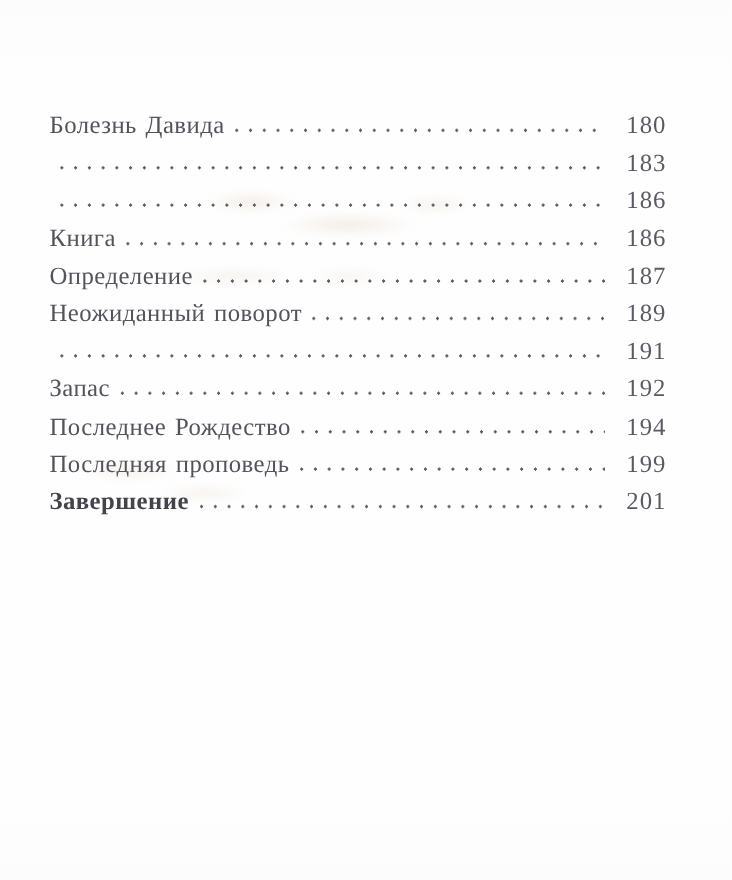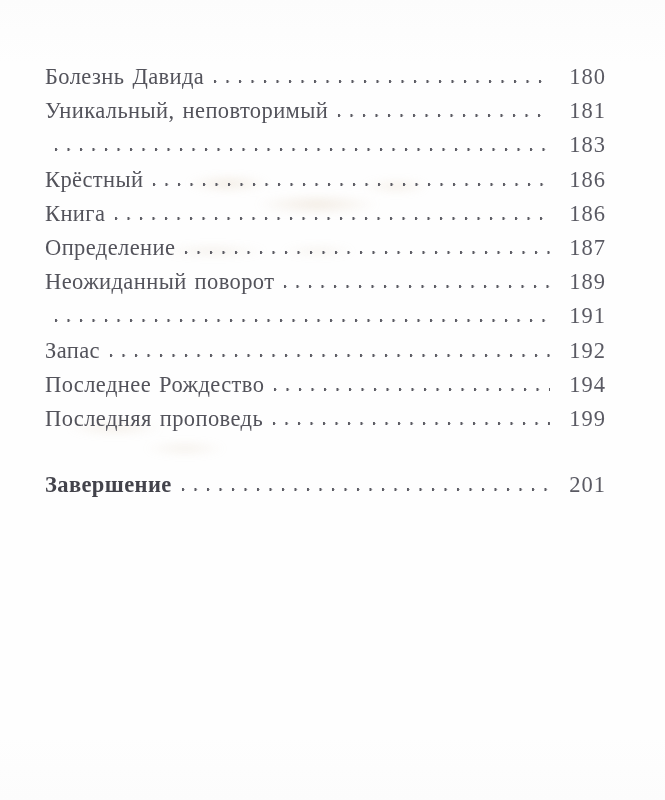--- a/index.html
+++ b/index.html
@@ -53,20 +53,21 @@
     background-size: 12.5px 5px;
     background-repeat: repeat-x;
     background-position: left bottom;
   }
   .pagenum {
     flex: 0 0 auto;
     min-width: 46px;
     text-align: right;
     color: #5a5a63;
     letter-spacing: 1px;
+    margin-top: 37px;
   }
   
   .ghost {
     position: absolute;
     pointer-events: none;
     filter: blur(4px);
     opacity: 0.55;
   }
   .ghost-1 {
     left: 185px;
@@ -105,30 +106,24 @@
   <div class="ghost ghost-2"></div>
   <div class="ghost ghost-3"></div>
 
   <div class="toc">
       <div class="toc-row">
     <span class="title">Болезнь Давида</span>
     <span class="leader"></span>
     <span class="pagenum">180</span>
   </div>
       <div class="toc-row">
-    <span class="title">Уникальный, неповторимый</span>
-    <span class="leader"></span>
-    <span class="pagenum">181</span>
-  </div>
-      <div class="toc-row">
     <span class="leader"></span>
     <span class="pagenum">183</span>
   </div>
       <div class="toc-row">
-    <span class="title">Крёстный</span>
     <span class="leader"></span>
     <span class="pagenum">186</span>
   </div>
       <div class="toc-row">
     <span class="title">Книга</span>
     <span class="leader"></span>
     <span class="pagenum">186</span>
   </div>
       <div class="toc-row">
     <span class="title">Определение</span>

